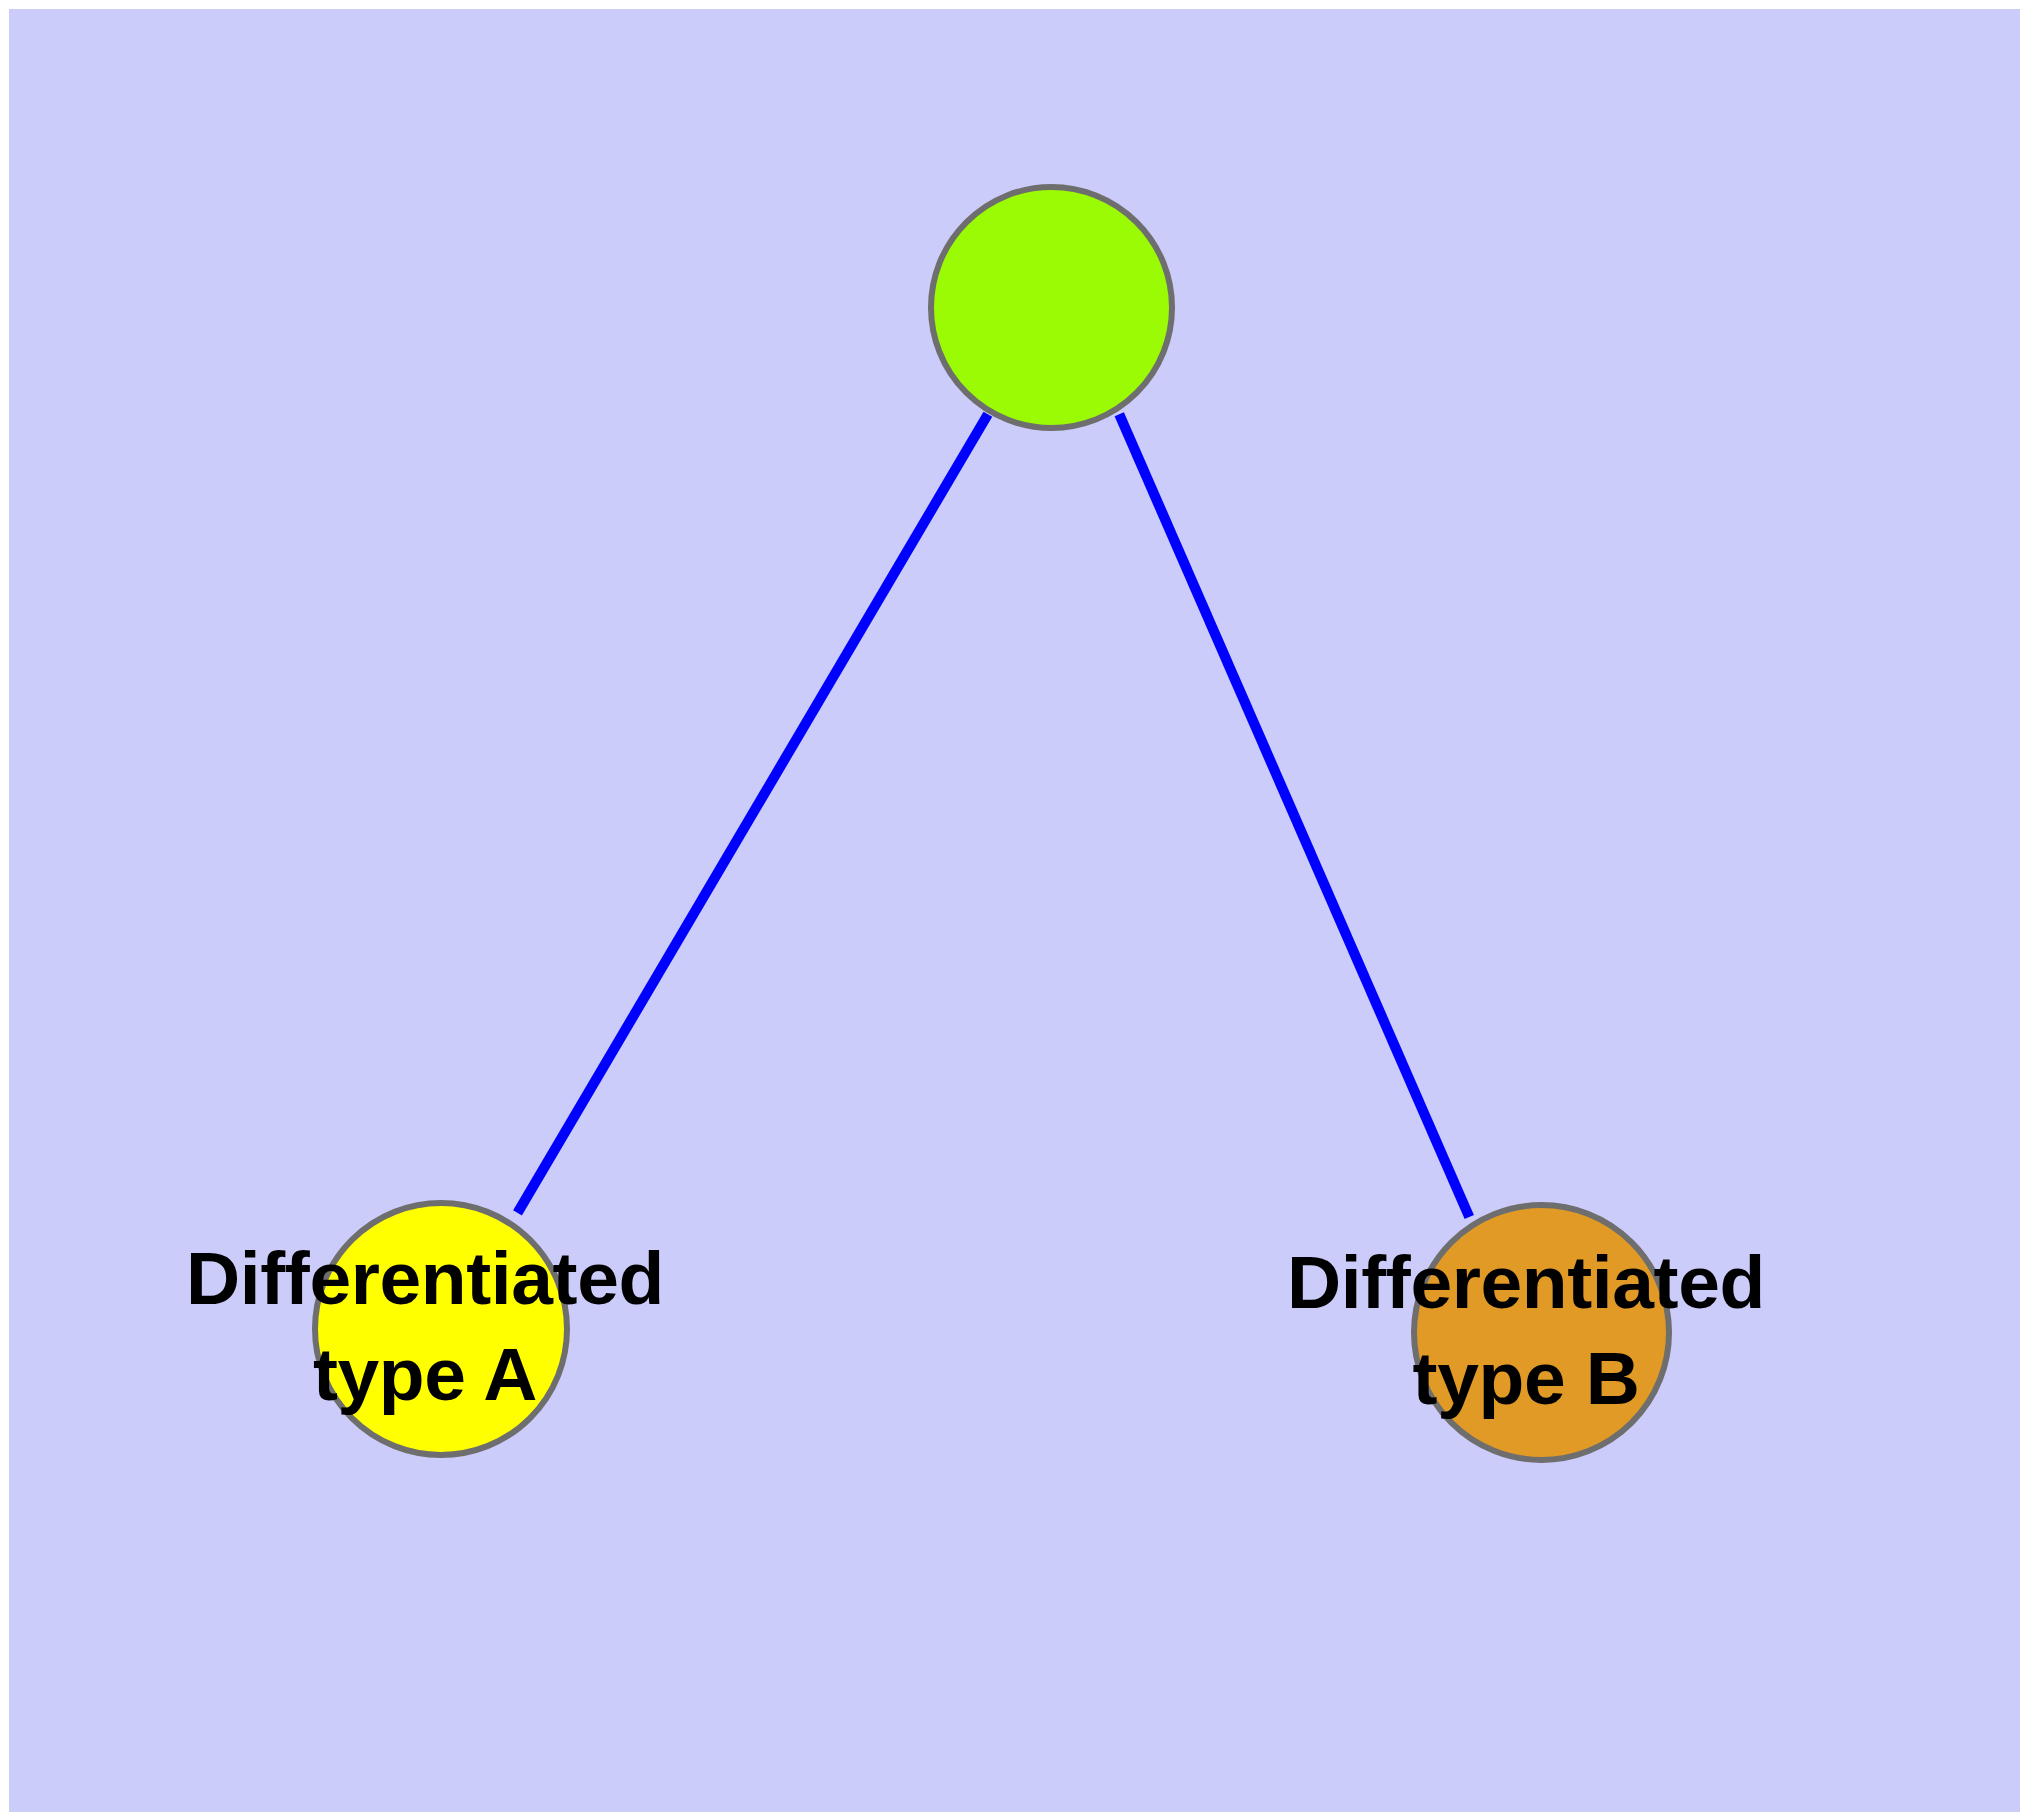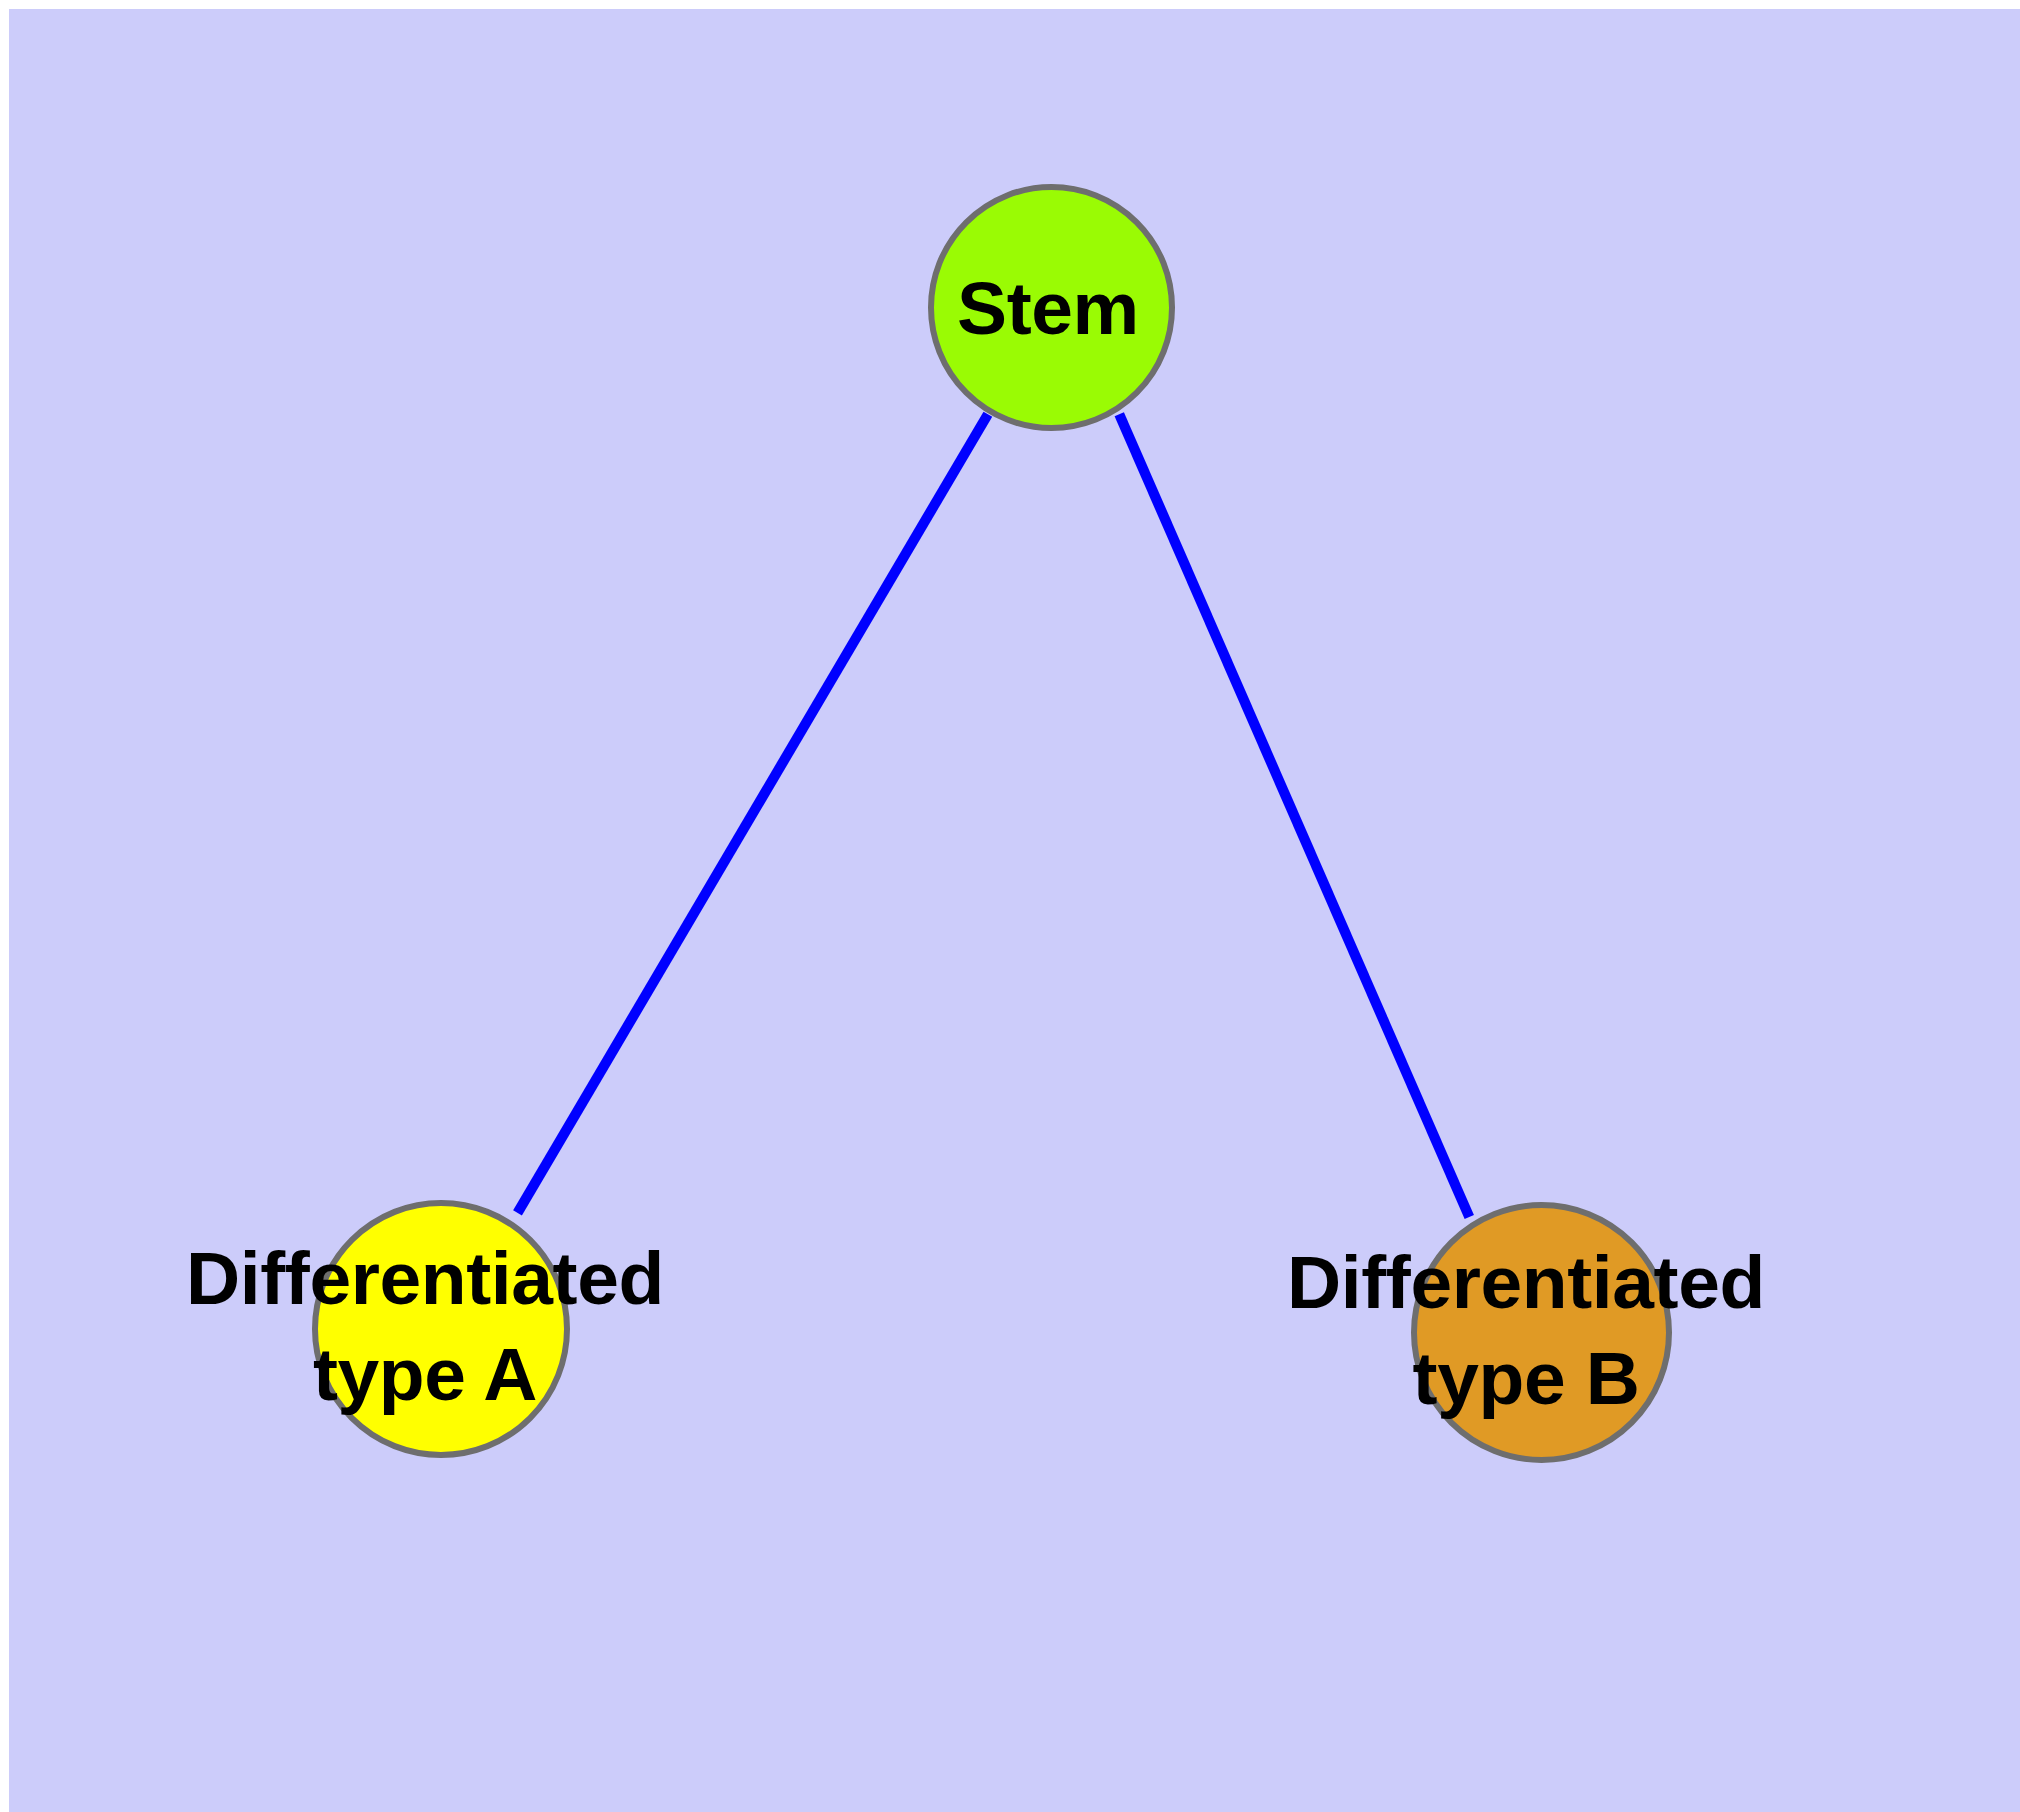--- a/index.html
+++ b/index.html
@@ -62,21 +62,20 @@
 
     <svg id="edge-layer" viewBox="0 0 2374 2128" preserveAspectRatio="none">
       <line id="edge-0" stroke="#0000ff" stroke-width="12" stroke-linecap="butt" x1="1155" y1="478" x2="600" y2="1420"></line>
       <line id="edge-1" stroke="#0000ff" stroke-width="12" stroke-linecap="butt" x1="1310" y1="478" x2="1723" y2="1425"></line>
     </svg>
 
     <div class="node" id="node-0" style="left: 919px; top: 175px; width: 247px; height: 247px; background: rgb(154, 251, 4); border-color: rgb(110, 110, 110);"></div>
     <div class="node" id="node-1" style="left: 303px; top: 1191px; width: 258px; height: 258px; background: rgb(255, 255, 0); border-color: rgb(110, 110, 110);"></div>
     <div class="node" id="node-2" style="left: 1402px; top: 1193px; width: 261px; height: 261px; background: rgb(224, 154, 37); border-color: rgb(110, 110, 110);"></div>
 
-    <div class="node-label" id="label-0" style="font-size: 75px; color: rgb(0, 0, 0); width: 1017px; left: 531px; top: 251px;">Stem</div>
     <div class="node-label" id="label-1" style="font-size: 75px; color: rgb(0, 0, 0); width: 1017px; left: -92px; top: 1221px;">Differentiated
 type A</div>
     <div class="node-label" id="label-2" style="font-size: 75px; color: rgb(0, 0, 0); width: 1017px; left: 1009px; top: 1225px;">Differentiated
 type B</div>
 
   </div>
 </div>
 
 
 </body></html>

